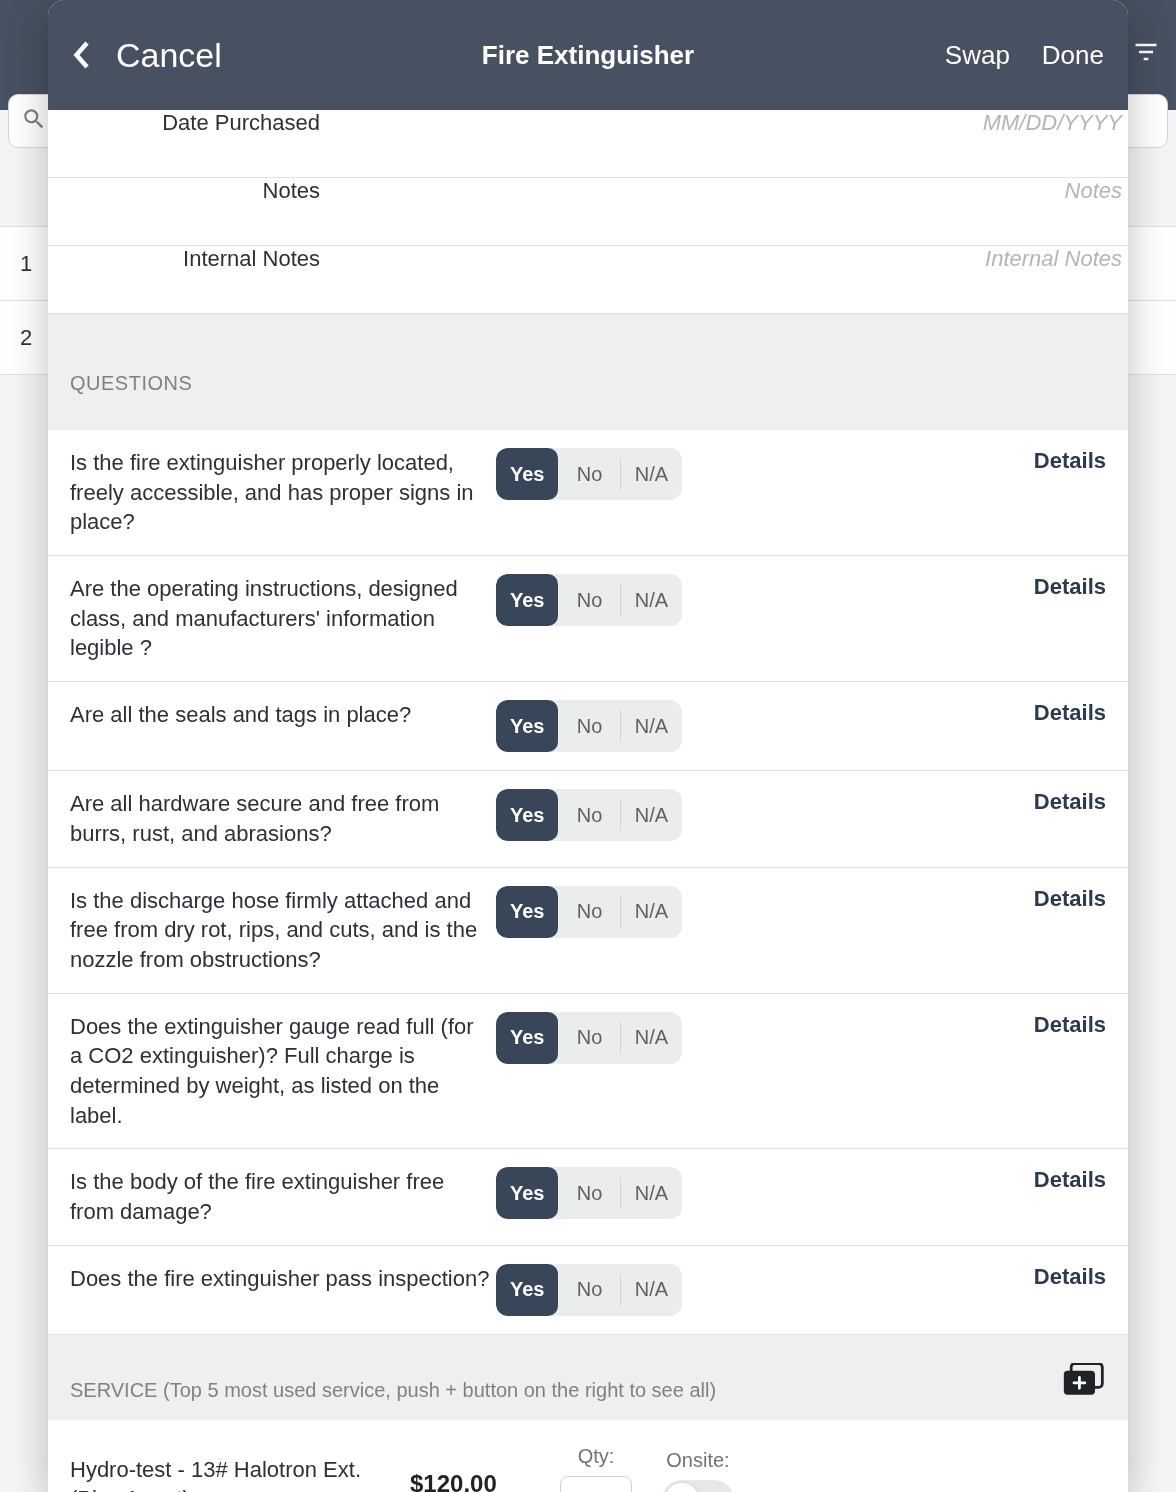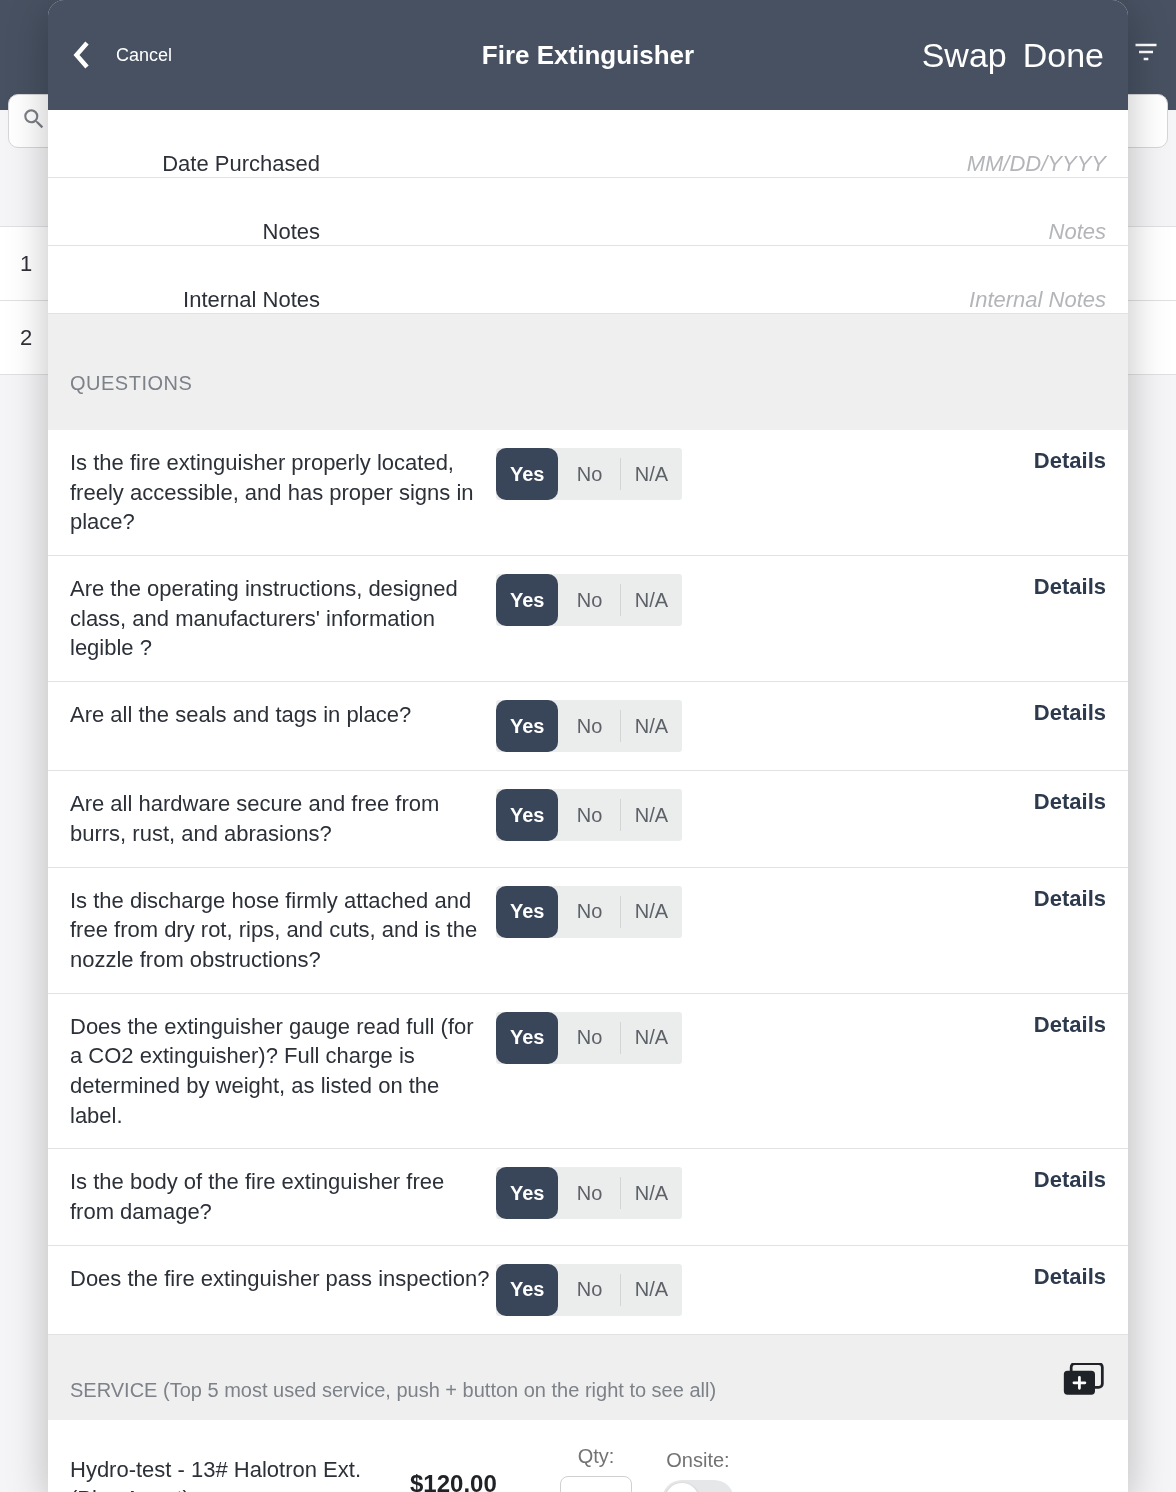--- a/index.html
+++ b/index.html
@@ -10,38 +10,38 @@
   .bg-search { margin: -16px 8px 0; height: 54px; background: #fff; border: 1px solid #d6d6d8; border-radius: 10px; display:flex; align-items:center; padding:0 12px; }
   .bg-search svg { width:26px; height:26px; fill:#7b7f86; }
   .bg-grey { margin-top: 18px; background: #fff; border-top:1px solid #e0e0e2; }
   .bg-num { height:74px; border-bottom:1px solid #e0e0e2; display:flex; align-items:center; padding-left:20px; font-size:22px; color:#303238;}
   .bg-sort { position:absolute; top:38px; right:16px; color:#fff; }
 
   .modal { position: absolute; left: 48px; right: 48px; top: 0; bottom: 0; background: #efefef; border-radius: 16px 16px 0 0; box-shadow: 0 10px 40px rgba(0,0,0,.25); overflow: hidden; display:flex; flex-direction:column; }
   .modal-header { height: 110px; background: #475161; display:flex; align-items:center; padding: 0 24px; color:#fff; position:relative;}
   .mh-back { width:30px; display:flex; align-items:center; cursor:pointer; }
   .mh-back svg { width:18px; height:30px; stroke:#fff; fill:none; stroke-width:3;}
-  .mh-cancel { font-size:18px; margin-left:14px; cursor:pointer;}
+  .mh-cancel { font-size:34px; margin-left:14px; cursor:pointer;}
   .mh-title  { position:absolute; left:0; right:0; text-align:center; font-size:26px; font-weight:700; pointer-events:none;}
-  .mh-right  { margin-left:auto; display:flex; gap:16px; font-size:34px;}
+  .mh-right  { margin-left:auto; display:flex; gap:32px; font-size:26px;}
   .mh-right span { cursor:pointer; }
 
   .modal-body { flex:1; overflow:hidden; background:#efefef; }
 
   .fields { background:#fff; }
-  .field-row { display:flex; align-items:flex-end; height:68px; border-bottom:1px solid #e2e2e4; padding-right:22px;}
+  .field-row { display:flex; align-items:flex-start; height:68px; border-bottom:1px solid #e2e2e4; padding-right:6px;}
   .field-label { width:280px; text-align:right; font-size:22px; color:#2c3038; padding-right:8px; font-weight:400;}
   .field-value { flex:1; text-align:right; font-size:22px; color:#b3b5b9;font-style:italic; }
 
   .section-head { padding: 58px 22px 35px; font-size:20px; letter-spacing:0.5px; color:#7d8289; }
 
   .questions { background:#fff; }
   .qrow { display:flex; align-items:flex-start; padding:18px 22px; border-bottom:1px solid #e2e2e4; gap:6px;}
   .qtext { width:420px; font-size:22px; color:#2c3038; line-height:1.35; }
-  .segment { display:flex; background:#ebecec; border-radius:3px; overflow:hidden; height:52px;}
+  .segment { display:flex; background:#ebecec; border-radius:12px; overflow:hidden; height:52px;}
   .seg-btn { min-width:62px; padding:0 14px; display:flex; align-items:center; justify-content:center; font-size:20px; color:#5d6168; cursor:pointer; position:relative;}
   .seg-btn.sel { background:#39465a; color:#fff; border-radius:10px; font-weight:600;}
   .seg-btn + .seg-btn::before { content:""; position:absolute; left:0; top:10px; bottom:10px; width:1px; background:#d3d4d6;}
   .seg-btn.sel + .seg-btn::before, .seg-btn.sel::before { display:none; }
   .details { margin-left:auto; font-size:22px; font-weight:700; color:#2d3a4e; cursor:pointer;}
 
   .service-head { display:flex; align-items:flex-end; padding: 28px 22px 18px; color:#7d8289; font-size:20px;}
   .add-icon { margin-left:auto; cursor:pointer; }
   .add-icon svg { width:44px; height:34px; }
 

